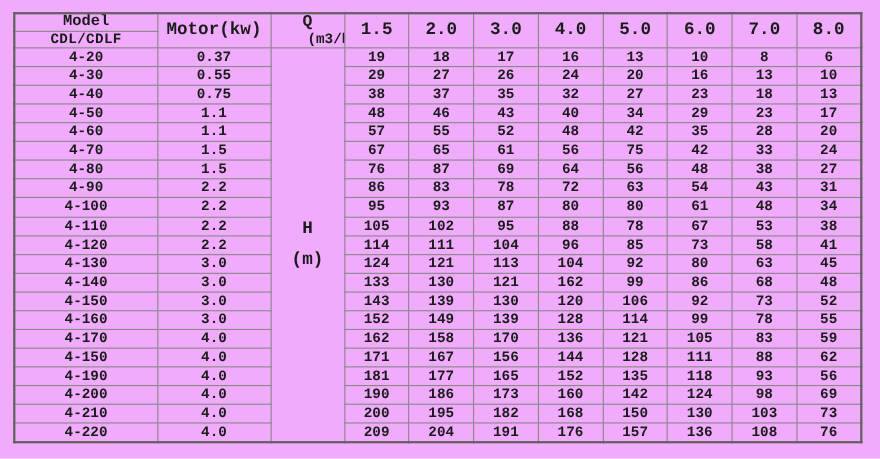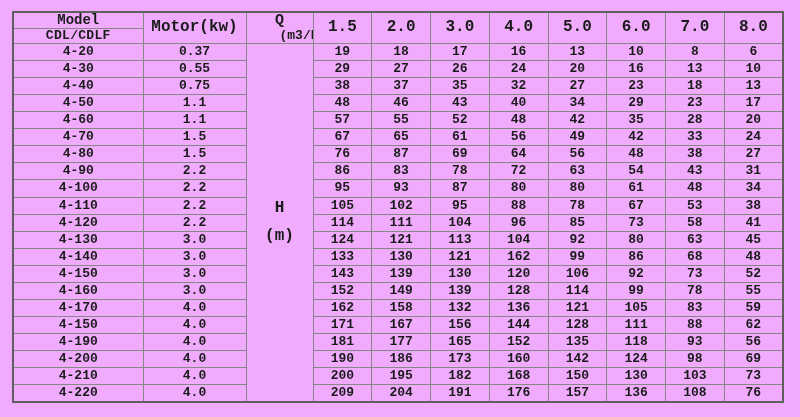--- a/index.html
+++ b/index.html
@@ -148,21 +148,21 @@
           <td class="td-head">28</td>
           <td class="td-head">20</td>
         </tr>
         <tr>
           <td class="td-model">4-70</td>
           <td class="td-motor">1.5</td>
           <td class="td-head">67</td>
           <td class="td-head">65</td>
           <td class="td-head">61</td>
           <td class="td-head">56</td>
-          <td class="td-head">49</td>
+          <td class="td-head">75</td>
           <td class="td-head">42</td>
           <td class="td-head">33</td>
           <td class="td-head">24</td>
         </tr>
         <tr>
           <td class="td-model">4-80</td>
           <td class="td-motor">1.5</td>
           <td class="td-head">76</td>
           <td class="td-head">87</td>
           <td class="td-head">69</td>
@@ -266,21 +266,21 @@
           <td class="td-head">114</td>
           <td class="td-head">99</td>
           <td class="td-head">78</td>
           <td class="td-head">55</td>
         </tr>
         <tr>
           <td class="td-model">4-170</td>
           <td class="td-motor">4.0</td>
           <td class="td-head">162</td>
           <td class="td-head">158</td>
-          <td class="td-head">132</td>
+          <td class="td-head">170</td>
           <td class="td-head">136</td>
           <td class="td-head">121</td>
           <td class="td-head">105</td>
           <td class="td-head">83</td>
           <td class="td-head">59</td>
         </tr>
         <tr>
           <td class="td-model">4-150</td>
           <td class="td-motor">4.0</td>
           <td class="td-head">171</td>

